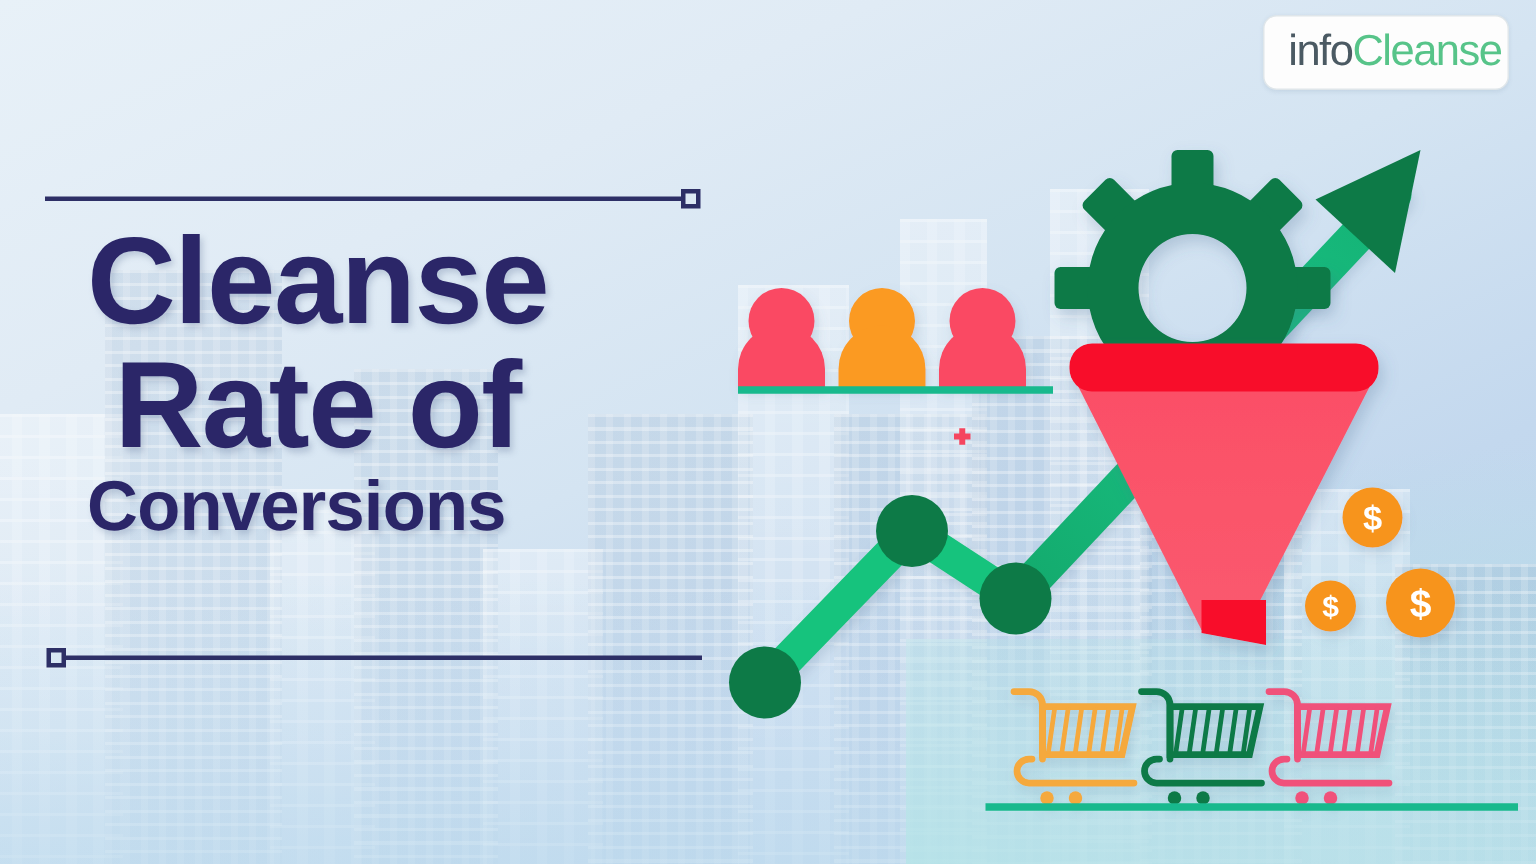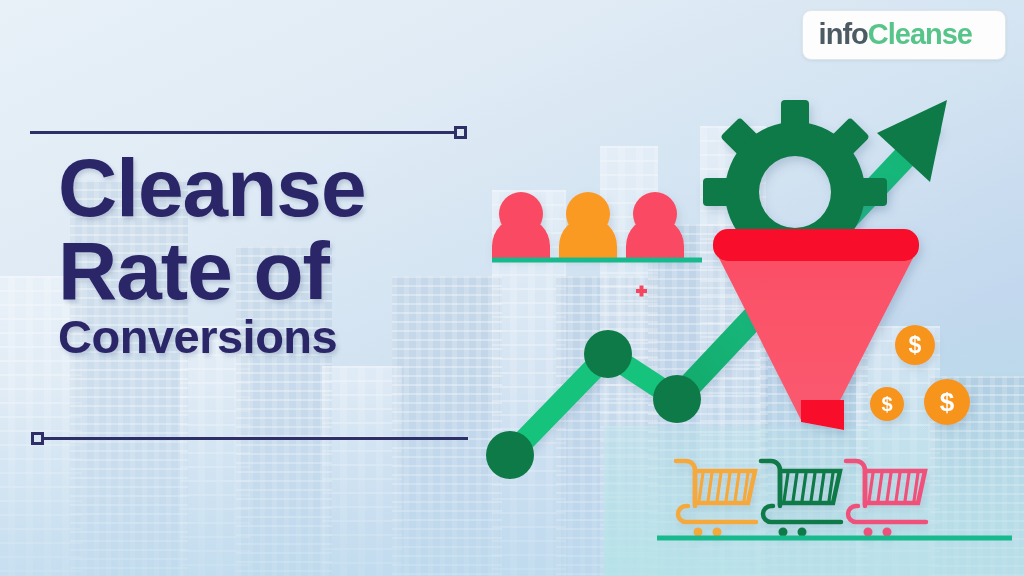--- a/index.html
+++ b/index.html
@@ -61,32 +61,32 @@
 
   #headline {
     position:absolute; left:58px; top:150px;
     color:#2b2668;
     font-weight:bold;
     line-height:.92;
     letter-spacing:-1px;
     text-shadow:2px 3px 4px rgba(120,140,170,.38);
   }
   #headline .l1 { font-size:82px; display:block; }
-  #headline .l2 { font-size:82px; display:block; margin-top:8px; }
+  #headline .l2 { font-size:82px; display:block; margin-top:8px;text-align:center; }
   #headline .l3 { font-size:47px; display:block; margin-top:6px; letter-spacing:-.5px; }
 
   
   #logo {
     position:absolute; right:18px; top:10px;
     background:#fdfdfd;
     border:1px solid #dfe6ea;
     border-radius:9px;
-    padding:7px 33px 8px 16px;
+    padding:7px 4px 8px 16px;
     box-shadow:0 1px 3px rgba(90,120,150,.14);
-    font-size:29px; font-weight:bold; letter-spacing:-1px;
+    font-size:29px; font-weight:normal; letter-spacing:-1px;
     white-space:nowrap;
   }
   #logo .p1 { color:#4b5a63; }
   #logo .p2 { color:#57c489; }
 
   
   #art { position:absolute; inset:0; }
   svg { display:block; }
 </style>
 </head>

